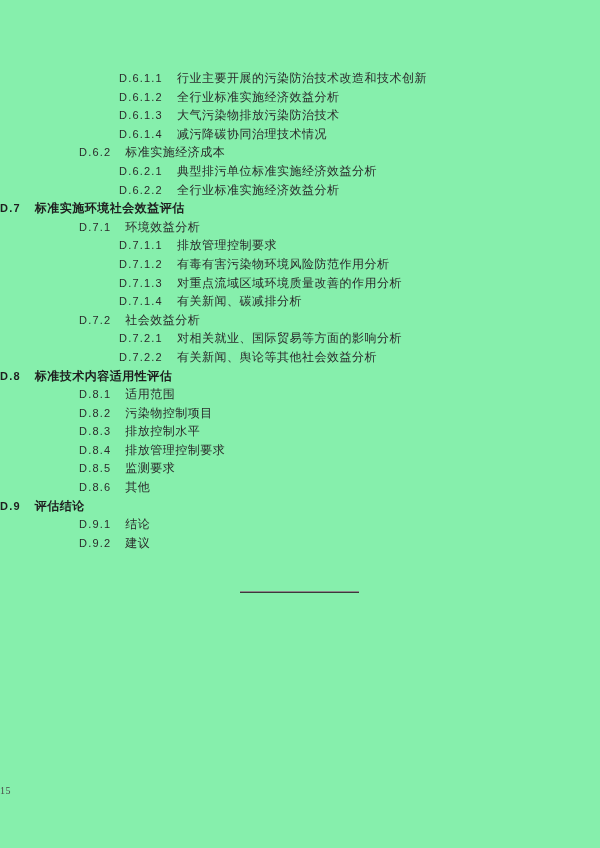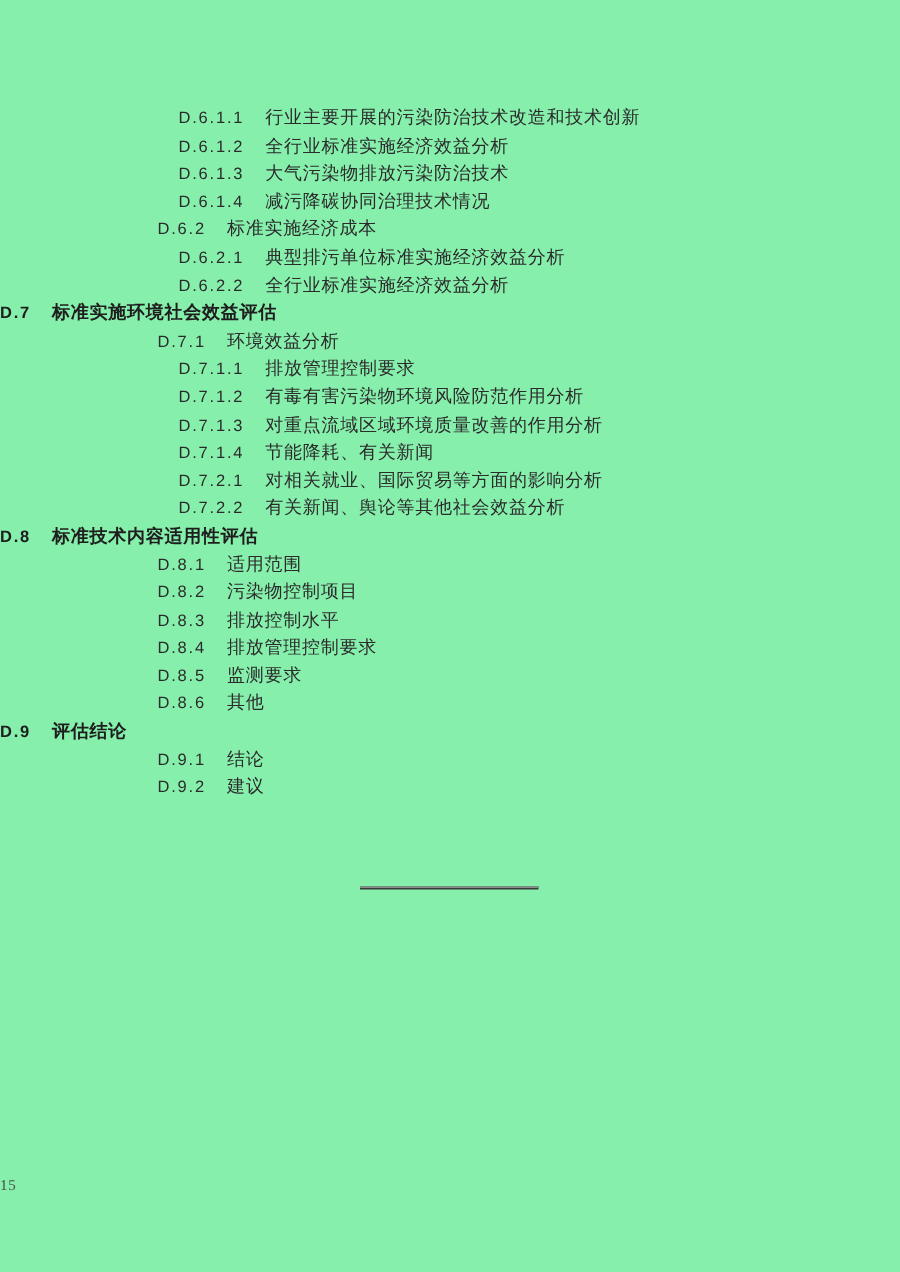--- a/index.html
+++ b/index.html
@@ -34,21 +34,21 @@
     letter-spacing: 1.2px;
     margin-right: 11px;
   }
   .toc-item .toc-title {
     font-family: "Liberation Serif", serif;
     letter-spacing: 0.5px;
   }
   .level-1 { font-weight: bold; }
   .level-1 .toc-title { font-family: "Liberation Sans", sans-serif; font-weight: bold; color: #1e1e1e; }
   .level-1 .toc-num { font-weight: bold; color: #1e1e1e; }
-  .level-2 { padding-left: 105px; }
+  .level-2 { padding-left: 79px; }
   .level-3 { padding-left: 119px; }
   .end-divider {
     position: absolute;
     top: 591px;
     left: 240px;
     width: 119px;
     height: 2px;
     background: #3a3a3a;
     border-top: 1px solid #8a8a8a;
     box-sizing: border-box;
@@ -115,21 +115,25 @@
       <div class="toc-item level-3">
     <span class="toc-num">D.7.1.2</span>
     <span class="toc-title">有毒有害污染物环境风险防范作用分析</span>
   </div>
       <div class="toc-item level-3">
     <span class="toc-num">D.7.1.3</span>
     <span class="toc-title">对重点流域区域环境质量改善的作用分析</span>
   </div>
       <div class="toc-item level-3">
     <span class="toc-num">D.7.1.4</span>
-    <span class="toc-title">节能降耗、有关新闻</span>
+    <span class="toc-title">有关新闻、碳减排分析</span>
+  </div>
+      <div class="toc-item level-2">
+    <span class="toc-num">D.7.2</span>
+    <span class="toc-title">社会效益分析</span>
   </div>
       <div class="toc-item level-3">
     <span class="toc-num">D.7.2.1</span>
     <span class="toc-title">对相关就业、国际贸易等方面的影响分析</span>
   </div>
       <div class="toc-item level-3">
     <span class="toc-num">D.7.2.2</span>
     <span class="toc-title">有关新闻、舆论等其他社会效益分析</span>
   </div>
       <div class="toc-item level-1">

